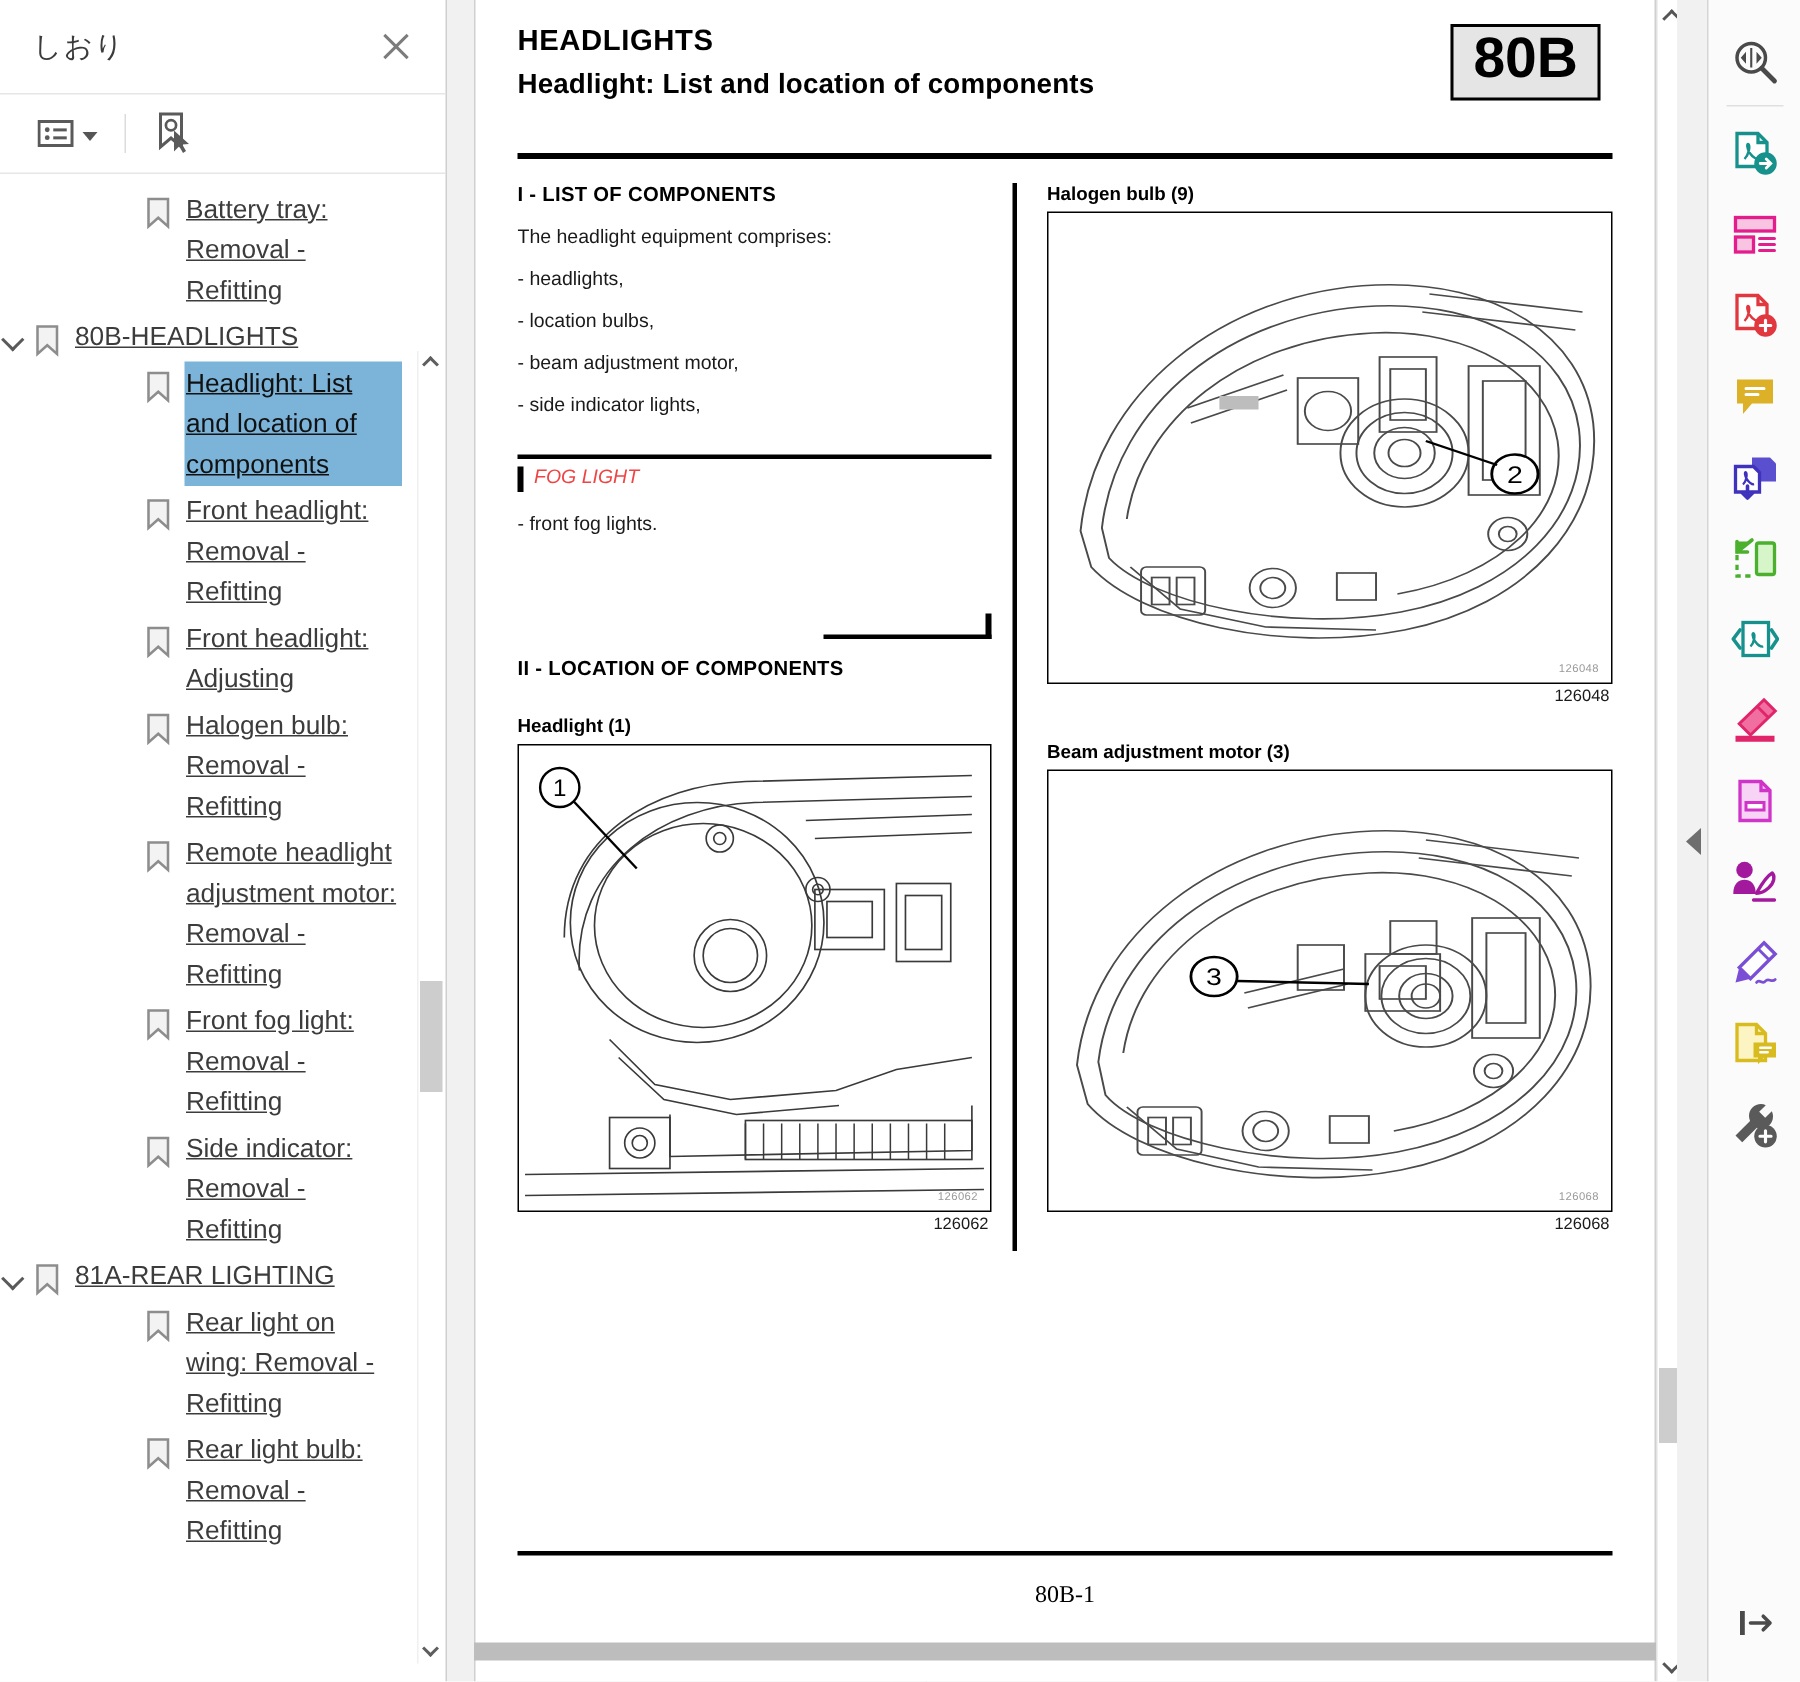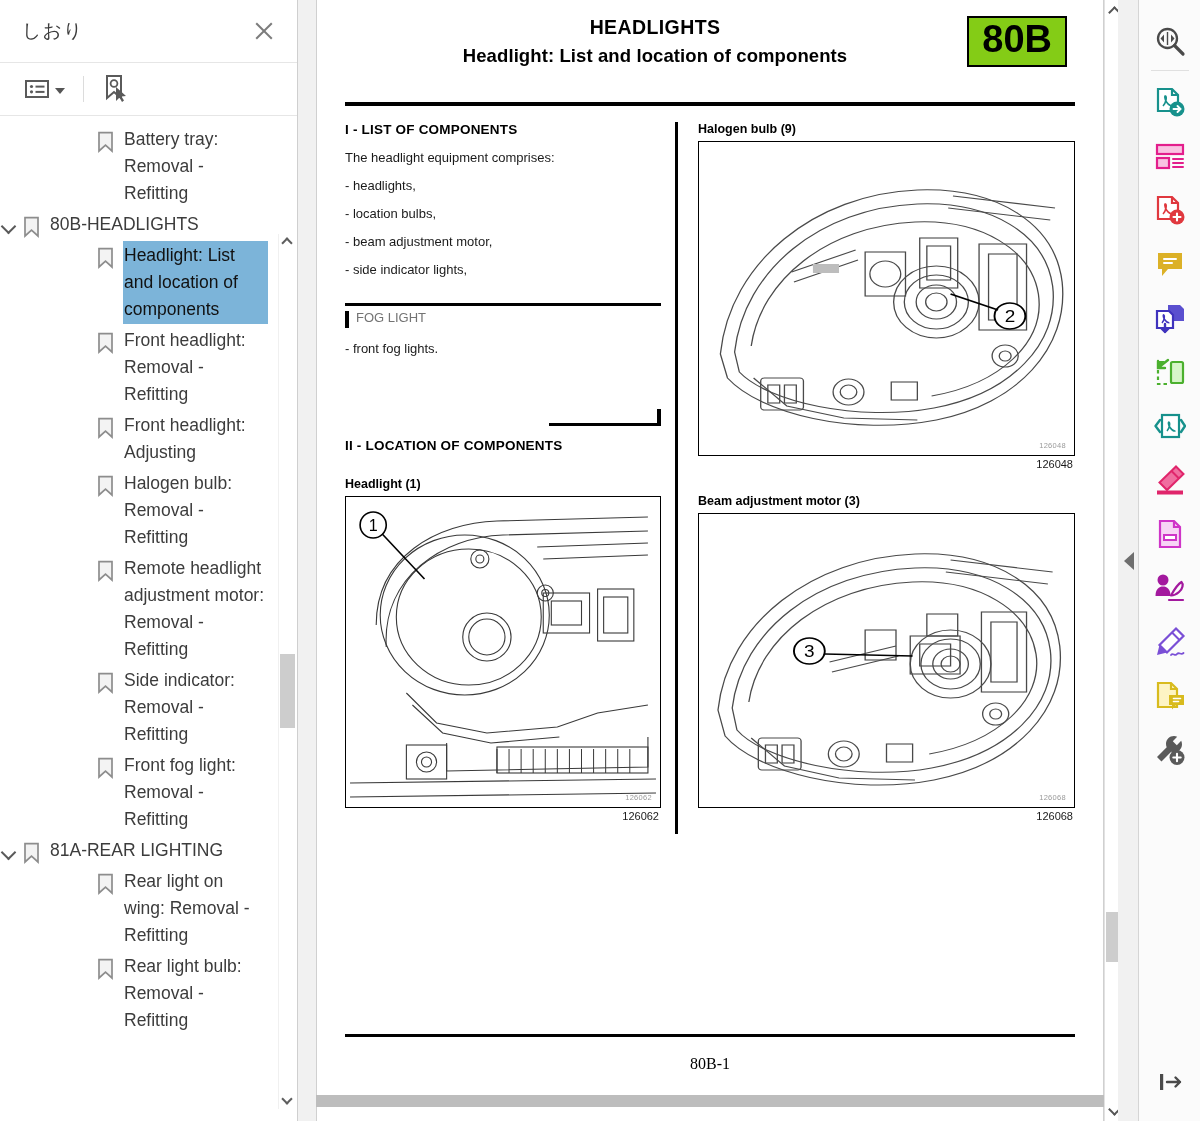--- a/index.html
+++ b/index.html
@@ -69,21 +69,21 @@
   }
   .bm-twisty.open:after {
     content:""; position:absolute; left:3px; top:1px;
     width:9px; height:9px;
     border-right:2px solid #5a5a5a; border-bottom:2px solid #5a5a5a;
     transform: rotate(45deg);
   }
   .bm-flag { width: 28px; flex: 0 0 28px; margin-top: 5px; }
   .bm-label {
     font-size: 17.5px; line-height: 27px; color: #3c3c3c;
-    max-width: 160px; word-wrap: break-word;
+    max-width: 160px; word-wrap: break-word; text-decoration: underline;
   }
   .bm-row.selected .bm-label {
     background: #7cb4d9; color: #111; box-decoration-break: clone;
     -webkit-box-decoration-break: clone;
     box-shadow: 0 0 0 1px #7cb4d9;
   }
   .bm-label.wide { max-width: 196px; }
 
   
   .sb-scroll {
@@ -123,44 +123,44 @@
     flex:1 1 auto; position:relative; padding: 0;
     background:#f1f1f1; overflow:hidden;
   }
   #page {
     position:absolute; left:18px; top:0; right:34px; bottom:0;
     background:#ffffff; border:1px solid #d0d0d0; border-top:none; border-bottom:none;
     padding: 16px 28px 0 28px;
   }
   
   .doc-head { position: relative; height: 76px; }
-  .doc-titles { text-align:center; padding-right: 110px; }
+  .doc-titles { text-align:left; padding-right: 110px; }
   .doc-t1 { font-size: 19.5px; font-weight: bold; color:#000; letter-spacing:.4px; }
   .doc-t2 { font-size: 18.5px; font-weight: bold; color:#000; margin-top: 6px; letter-spacing:.1px;}
   .doc-code {
     position:absolute; right: 8px; top: 0;
     border: 2px solid #000; padding: 2px 13px 5px 13px;
-    font-size: 38px; font-weight: bold; line-height: 1.04; background:#84cc16;
+    font-size: 38px; font-weight: bold; line-height: 1.04; background:#e5e5e5;
   }
   .head-rule { height: 4px; background:#000; margin: 10px 0 0 0; }
 
   .cols { display:flex; margin-top: 16px; }
   .col-l { width: 330px; flex:0 0 330px; padding-right: 14px; }
   .col-div { width: 3px; flex:0 0 3px; background:#000; margin-right: 20px; height: 712px; }
   .col-r { flex:1 1 auto; }
 
   .sec-h { font-size: 13.5px; font-weight: bold; color:#000; letter-spacing:.2px; }
   .body-t { font-size: 13px; color:#1a1a1a; margin-top: 13px; }
   .li-t   { font-size: 13px; color:#1a1a1a; margin-top: 13px; }
 
   .fog-box { margin-top: 26px; position: relative; }
   .fog-top { height:3px; background:#000; }
   .fog-row { display:flex; align-items:flex-start; padding-top: 5px; }
   .fog-bar { width:4px; height:17px; background:#000; flex:0 0 4px; }
-  .fog-lbl { font-size:13px; color:#737373; padding-left:7px; margin-top:-1px;}
+  .fog-lbl { font-size:13px; color:#ef4444; padding-left:7px; margin-top:-1px;font-style:italic;}
   .fog-bot-wrap { margin-top: 50px; display:flex; justify-content:flex-end; position:relative; height: 20px;}
   .fog-bot { width: 112px; height:3px; background:#000; align-self:flex-end; }
   .fog-right { position:absolute; right:0; bottom:0; width:4px; height:17px; background:#000; }
 
   .fig-cap { font-size:12.5px; font-weight:bold; color:#000; margin-bottom: 5px; }
   .fig-box { border:1.5px solid #000; background:#fff; position: relative; overflow:hidden; }
   .fig-num-in {
     position:absolute; right:8px; bottom:5px; font-size:7.5px; color:#9a9a9a; letter-spacing:.3px;
   }
   .fig-num-out { text-align:right; font-size:11px; color:#1a1a1a; margin-top:2px; padding-right:2px;}
@@ -310,30 +310,30 @@
             </div>
             <div class="bm-label">Remote headlight adjustment motor: Removal - Refitting</div>
           </div>
           <div class="bm-row bm-indent-1">
             <div class="bm-twisty"></div>
             <div class="bm-flag">
               <svg width="19" height="22" viewBox="0 0 19 22">
                 <path d="M3 1.6 L16 1.6 L16 20 L9.5 14.2 L3 20 Z" fill="#f3f3f3" stroke="#8d8d8d" stroke-width="1.7"></path>
               </svg>
             </div>
+            <div class="bm-label">Front fog light: Removal - Refitting</div>
+          </div>
+          <div class="bm-row bm-indent-1">
+            <div class="bm-twisty"></div>
+            <div class="bm-flag">
+              <svg width="19" height="22" viewBox="0 0 19 22">
+                <path d="M3 1.6 L16 1.6 L16 20 L9.5 14.2 L3 20 Z" fill="#f3f3f3" stroke="#8d8d8d" stroke-width="1.7"></path>
+              </svg>
+            </div>
             <div class="bm-label">Side indicator: Removal - Refitting</div>
-          </div>
-          <div class="bm-row bm-indent-1">
-            <div class="bm-twisty"></div>
-            <div class="bm-flag">
-              <svg width="19" height="22" viewBox="0 0 19 22">
-                <path d="M3 1.6 L16 1.6 L16 20 L9.5 14.2 L3 20 Z" fill="#f3f3f3" stroke="#8d8d8d" stroke-width="1.7"></path>
-              </svg>
-            </div>
-            <div class="bm-label">Front fog light: Removal - Refitting</div>
           </div>
           <div class="bm-row bm-indent-0">
             <div class="bm-twisty open"></div>
             <div class="bm-flag">
               <svg width="19" height="22" viewBox="0 0 19 22">
                 <path d="M3 1.6 L16 1.6 L16 20 L9.5 14.2 L3 20 Z" fill="#f3f3f3" stroke="#8d8d8d" stroke-width="1.7"></path>
               </svg>
             </div>
             <div class="bm-label wide">81A-REAR LIGHTING</div>
           </div>

